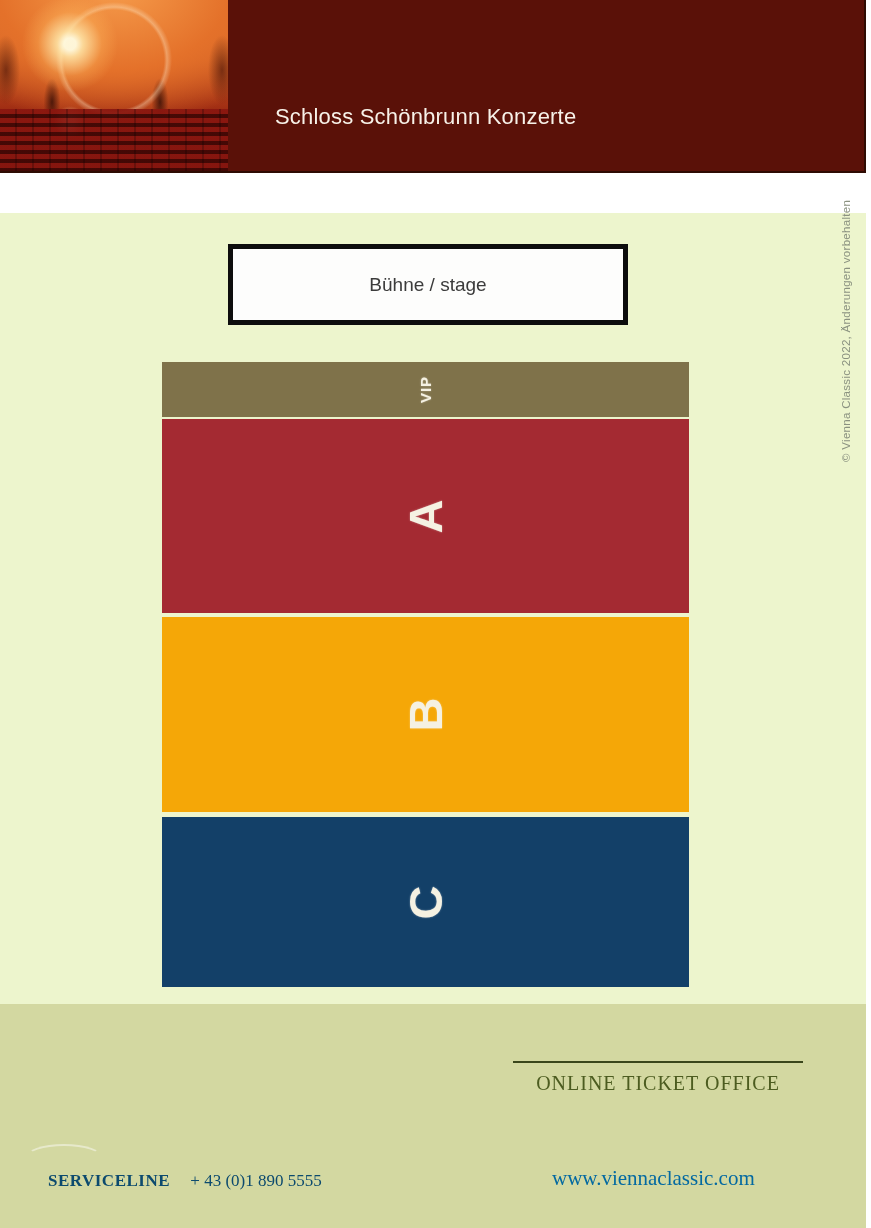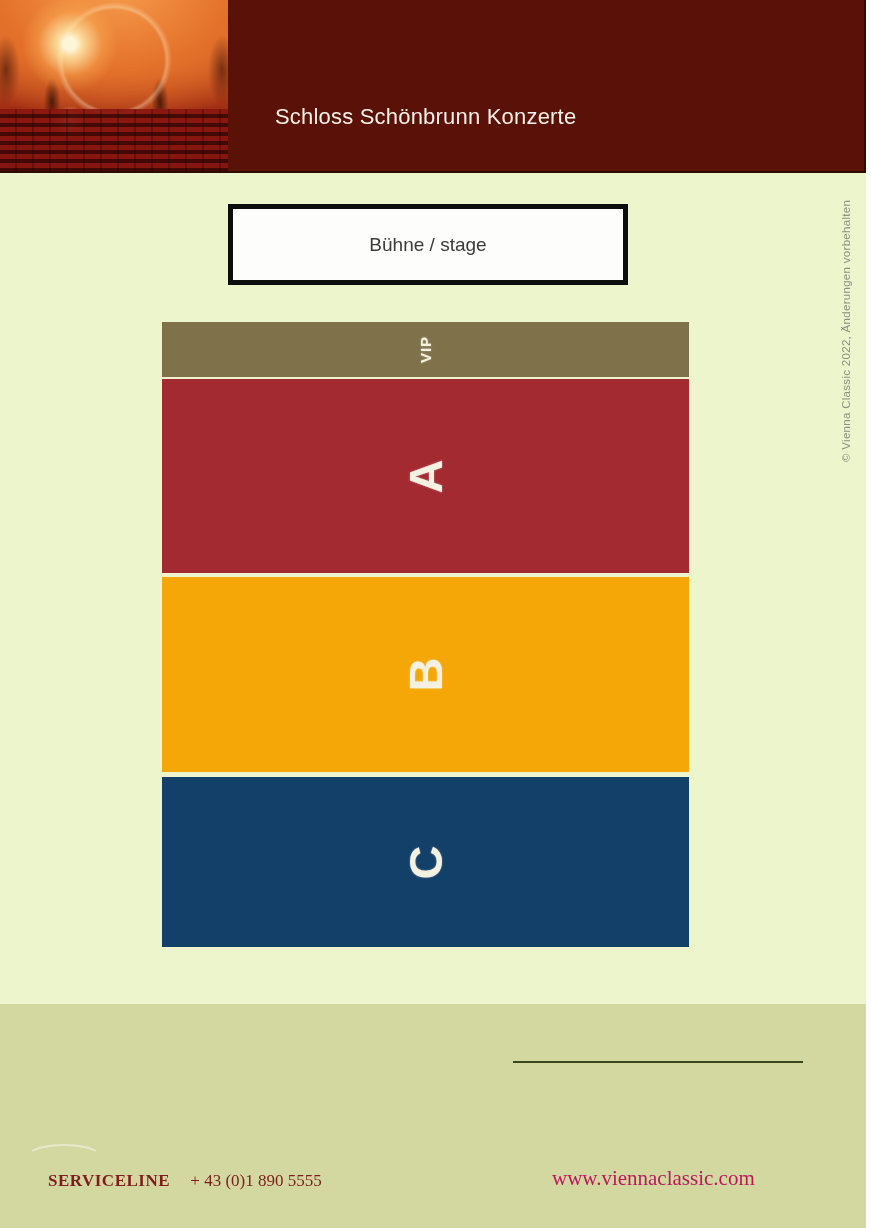--- a/index.html
+++ b/index.html
@@ -63,44 +63,44 @@
   .footer{position:absolute;left:0;top:1004px;width:866px;height:224px;}
   .brand{
     position:absolute;left:513px;top:50px;width:290px;text-align:center;
     font-family:"Liberation Serif",serif;color:#4c5c20;
   }
   .brand-title{font-size:28px;letter-spacing:1.5px;}
   .brand-divider{margin:7px 0 0 0;border:none;border-top:2px solid #3a461b;}
   .brand-tagline{font-size:20px;letter-spacing:1px;margin-top:9px;}
   .serviceline{
     position:absolute;left:48px;top:167px;font-family:"Liberation Serif",serif;
-    font-size:17px;color:#7f1d1d;
+    font-size:17px;color:#0c4a6e;
   }
   .serviceline .lbl{font-weight:700;letter-spacing:.5px;}
   .serviceline .num{margin-left:16px;}
   .website{
     position:absolute;left:552px;top:162px;font-family:"Liberation Serif",serif;
-    font-size:21px;color:#be185d;text-decoration:none;
+    font-size:21px;color:#0369a1;text-decoration:none;
   }
   .arc{
     position:absolute;left:25px;top:140px;width:74px;height:24px;border-radius:50%;
     border:2px solid transparent;border-top-color:rgba(255,255,255,.45);
   }
 </style>
 </head>
 <body>
 
 <div class="header" style="background-color: rgb(90, 17, 8); padding-left: 28px;">
   <div class="photo">
     <div class="chairs"></div>
   </div>
   <div class="page-title">Schloss Schönbrunn Konzerte</div>
 </div>
 
-<div class="main" style="background-color: rgb(237, 245, 205);">
+<div class="main" style="background-color: rgb(237, 245, 205); margin-top: 40px;">
 
   <div class="stage-box">
     <span class="stage-label">Bühne / stage</span>
   </div>
 
   <div class="section sec-vip" style="background-color: rgb(127, 114, 74);">
     <span class="rot">VIP</span>
   </div>
 
   <div class="section sec-a" style="background-color: rgb(164, 42, 50);">
@@ -116,20 +116,21 @@
   </div>
 </div>
 
 <div class="copyright">© Vienna Classic 2022, Änderungen vorbehalten</div>
 
 <div class="footer" style="background-color: rgb(211, 216, 161);">
   <div class="arc"></div>
 
   <div class="brand">
     <hr class="brand-divider">
+    <div class="brand-tagline">ONLINE TICKET OFFICE</div>
   </div>
 
   <div class="serviceline">
     <span class="lbl">SERVICELINE</span>
     <span class="num">+ 43 (0)1 890 5555</span>
   </div>
 
   <a class="website" href="#">www.viennaclassic.com</a>
 </div>
 

